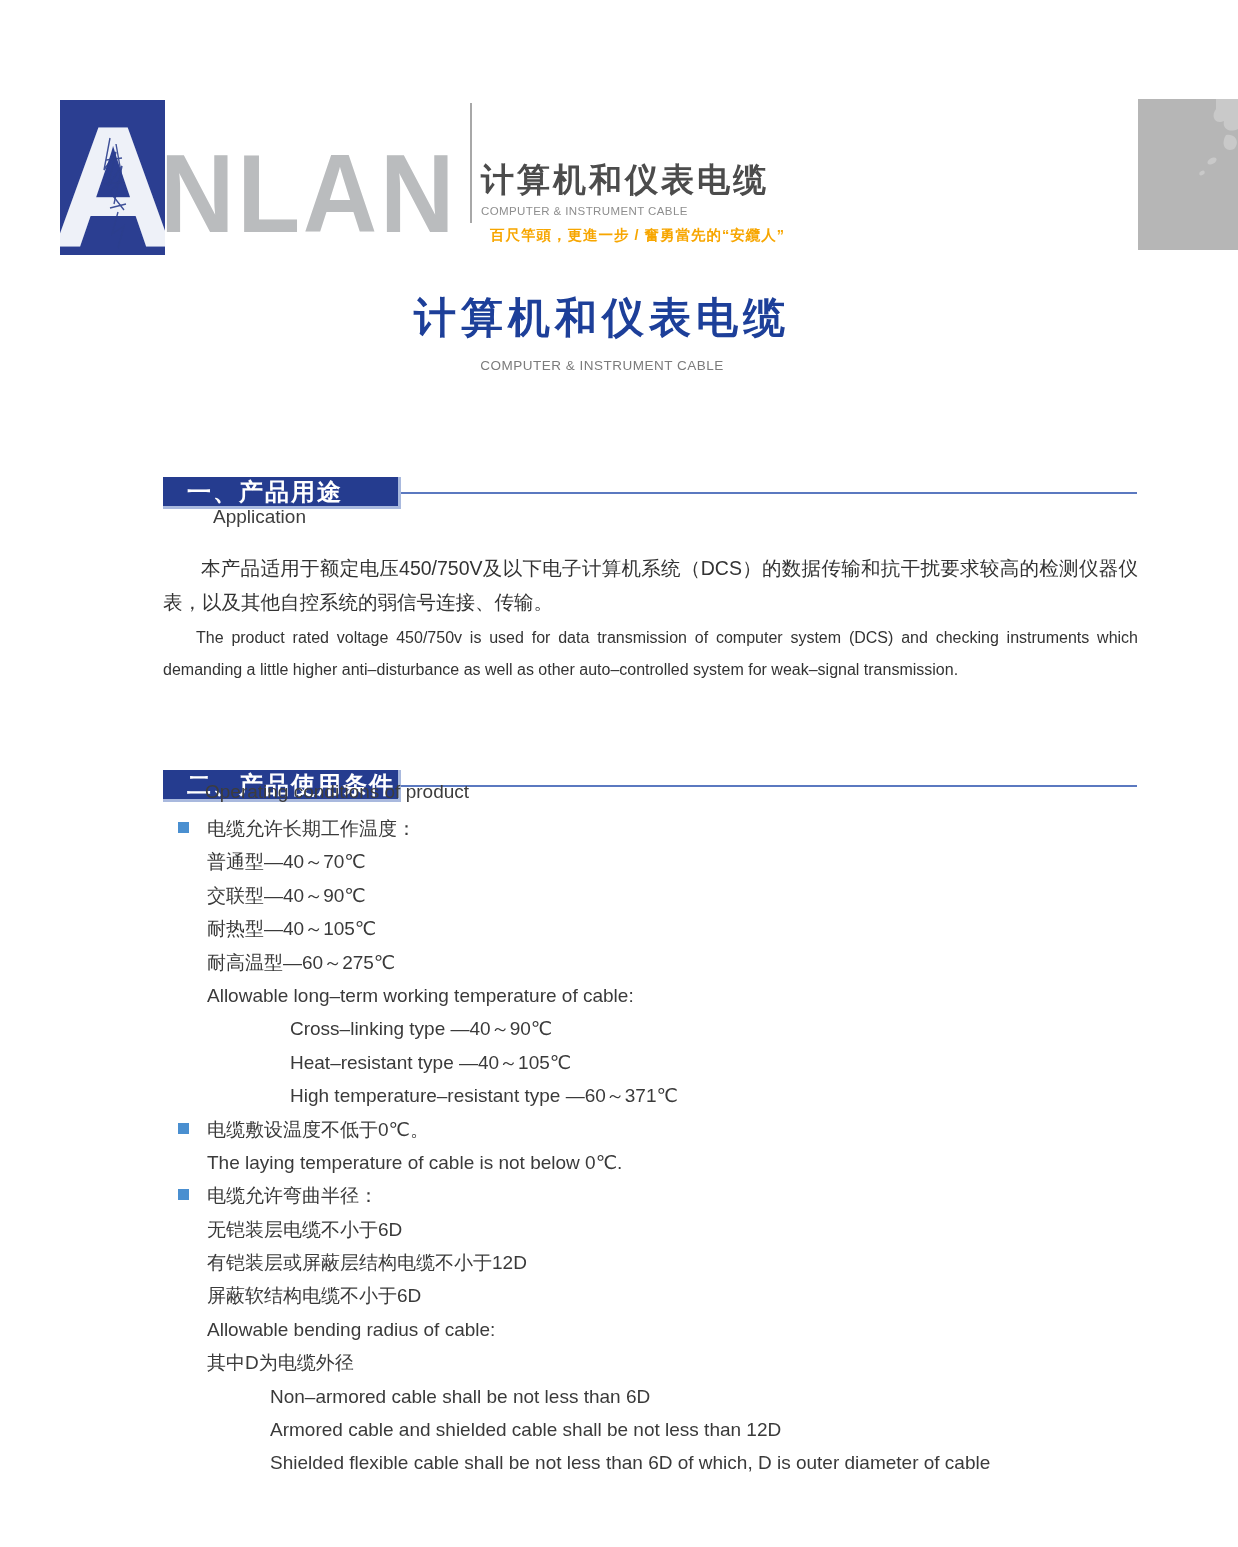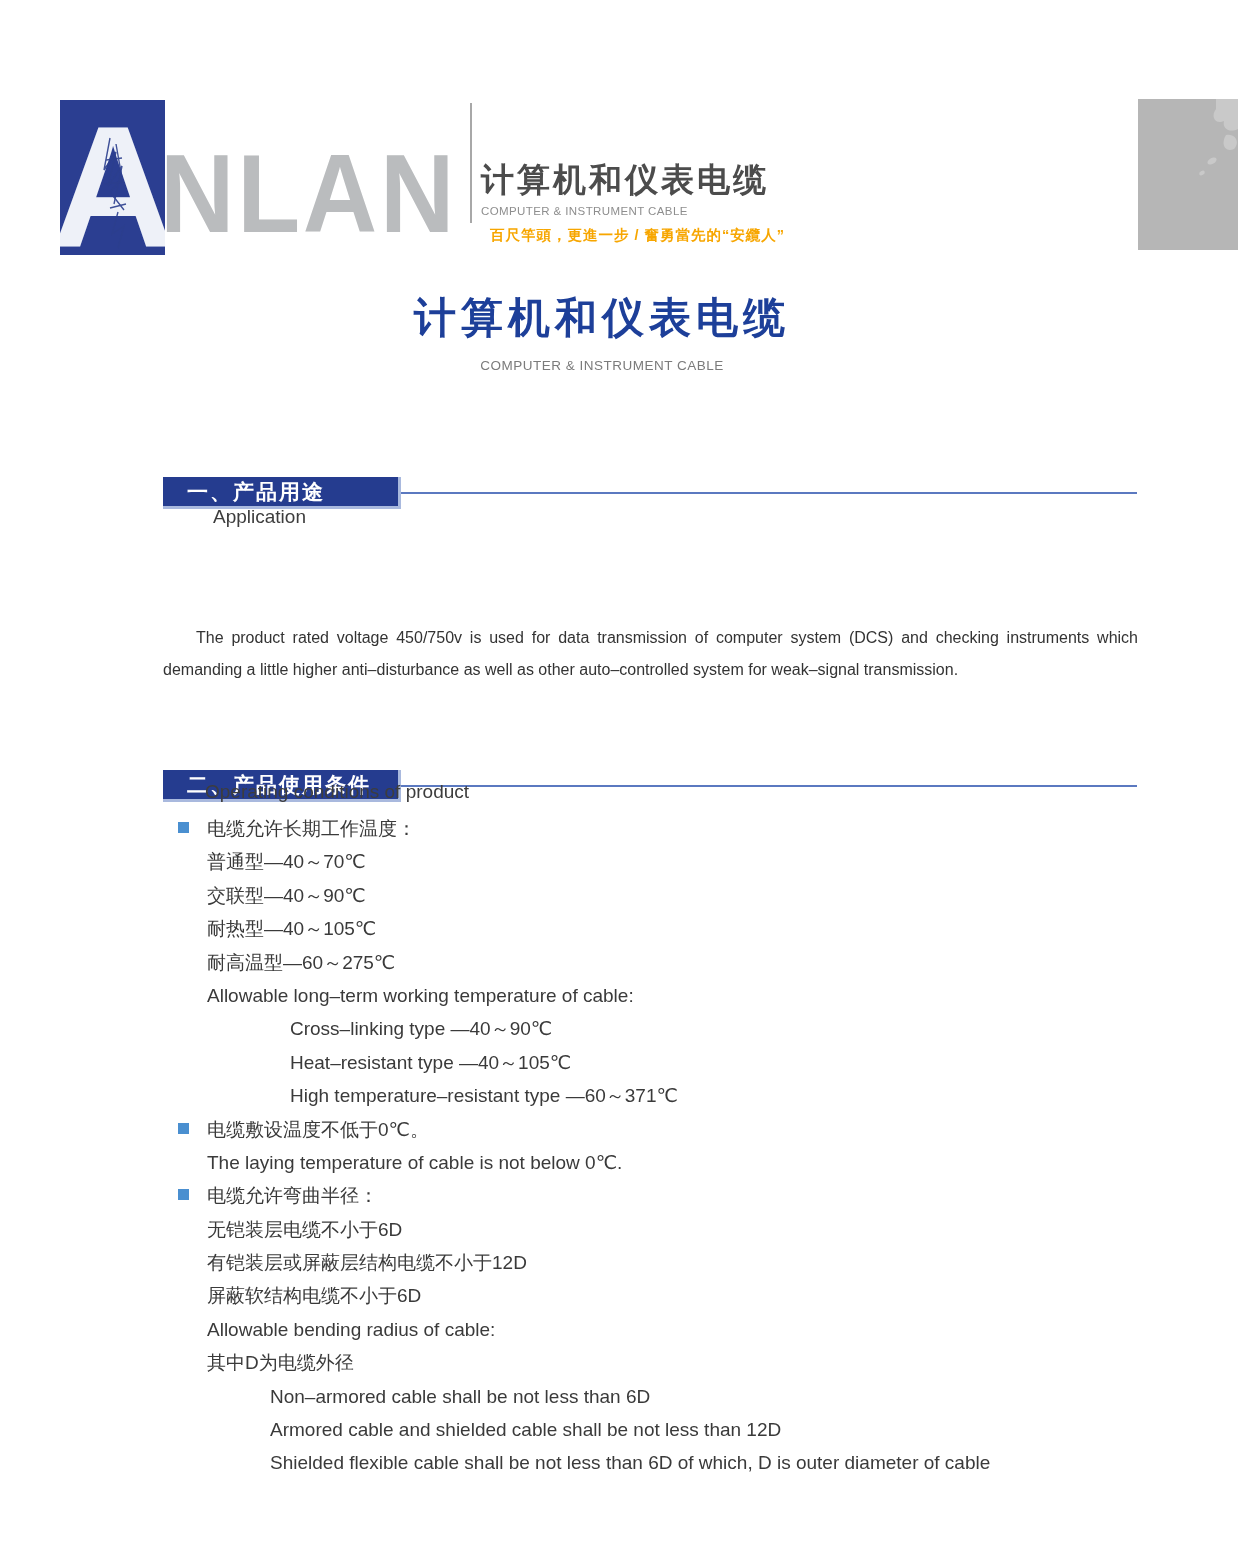--- a/index.html
+++ b/index.html
@@ -25,21 +25,21 @@
   .gray-box{position:absolute; left:1138px; top:99px; width:100px; height:151px; background:var(--box-gray); overflow:hidden;}
 
   
   .hero{position:absolute; left:0; top:290px; width:1204px; text-align:center;}
   .hero-zh{font-size:42px; font-weight:bold; color:var(--title-blue); letter-spacing:5px; white-space:nowrap;}
   .hero-en{font-size:13.5px; color:#7b7b7b; letter-spacing:.5px; margin-top:12px;}
 
   
   .section-head{position:absolute; left:163px; width:974px; display:flex; align-items:stretch;}
   .section-bar{width:238px; height:32px; background:var(--navy); color:#fff; display:flex;
-    align-items:center; padding-left:24px; font-size:21px; font-weight:bold; letter-spacing:2px;
+    align-items:center; padding-left:24px; font-size:24px; font-weight:bold; letter-spacing:2px;
     border-right:3px solid #a9b9de; border-bottom:3px solid #a9b9de; white-space:nowrap;}
   .section-rule{flex:1; height:2px; background:var(--rule); align-self:center;}
   .sub-label{position:absolute; left:205px; font-size:19px; color:#3d3d3d;}
 
   
   .zh-para{position:absolute; left:163px; width:975px; font-size:19.5px; line-height:33.5px;
     text-align:justify; text-indent:38px; color:#333;}
   .en-para{position:absolute; left:163px; width:975px; font-size:16px; line-height:31.5px;
     text-align:justify; text-indent:33px; color:#333;}
 
@@ -93,20 +93,21 @@
   <div class="hero">
     <div class="hero-zh">计算机和仪表电缆</div>
     <div class="hero-en">COMPUTER &amp; INSTRUMENT CABLE</div>
   </div>
 
   <div class="section-head" style="top:477px;">
     <div class="section-bar">一、产品用途</div>
     <div class="section-rule"></div>
   </div>
   <div class="sub-label" style="top:506px;margin-left:8px;">Application</div>
+  <p class="zh-para" style="top:552px;">本产品适用于额定电压450/750V及以下电子计算机系统（DCS）的数据传输和抗干扰要求较高的检测仪器仪表，以及其他自控系统的弱信号连接、传输。</p>
   <p class="en-para" style="top:622px;">The product rated voltage 450/750v is used for data transmission of computer system (DCS) and checking instruments which demanding a little higher anti–disturbance as well as other auto–controlled system for weak–signal transmission.</p>
 
   <div class="section-head" style="top:742px;margin-top:28px;">
     <div class="section-bar">二、产品使用条件</div>
     <div class="section-rule"></div>
   </div>
   <div class="sub-label" style="top:781px;text-align:right;">Operating conditions of product</div>
 
   <div class="cond-list">
       <div class="row bullet"><span class="sq"></span><span class="txt">电缆允许长期工作温度：</span></div>

